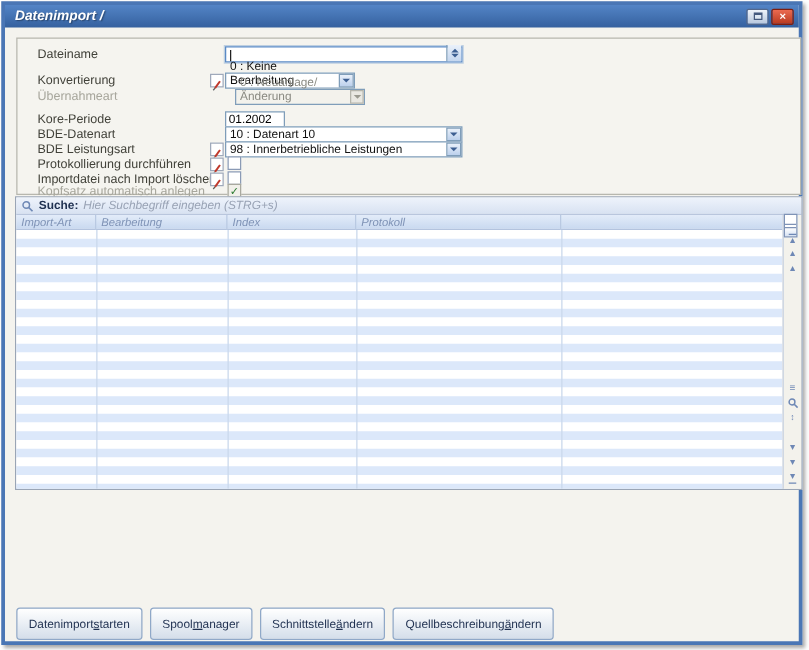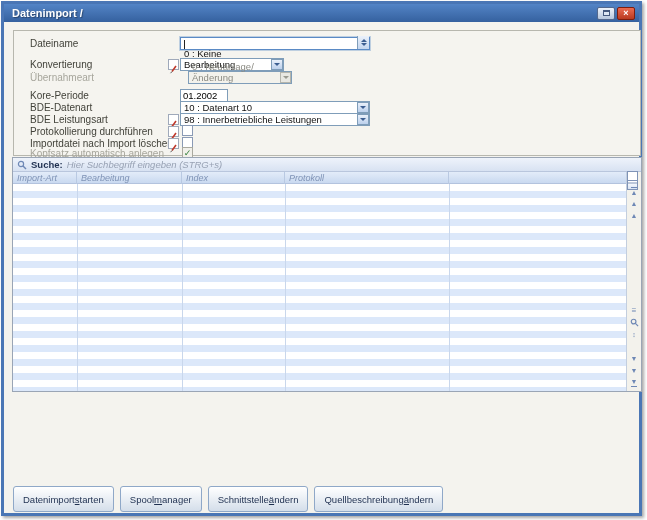--- a/index.html
+++ b/index.html
@@ -3,21 +3,21 @@
 <meta charset="utf-8">
 <style>
   * { box-sizing: border-box; margin: 0; padding: 0; }
   html, body { width: 647px; height: 520px; background: #fff; overflow: hidden;
                font-family: "Liberation Sans", sans-serif; }
   .window { position: absolute; left: 1px; top: 1px; width: 641px; height: 515px;
             border: 3px solid #4a76b5; background: #f4f3ee;
             box-shadow: 2px 2px 3px rgba(60,60,60,.45); }
   
   .titlebar { height: 18px; background: linear-gradient(#5384c6, #35619f);
-              display: flex; align-items: center; padding: 0 4px 0 8px; }
+              display: flex; align-items: center; padding: 0 4px 0 8px; font-style: italic; }
   .title { color: #fff; font-size: 11px; font-weight: bold; flex: 1;
            text-shadow: 1px 1px 1px rgba(0,0,0,.35); }
   .winbtn { width: 18px; height: 13px; margin-left: 2px; border-radius: 2px;
             display: inline-flex; align-items: center; justify-content: center;
             font-size: 9px; line-height: 1; cursor: pointer; }
   .btn-restore { background: linear-gradient(#eef3fa, #b7c7dd); border: 1px solid #53688d; }
   .restore-glyph { width: 7px; height: 6px; border: 1px solid #44597e; border-top-width: 2px;
                    background: #dde7f3; display: block; }
   .btn-close { background: linear-gradient(#ea6a50, #b93a20); border: 1px solid #7e1d0e;
                color: #fff; font-weight: bold; }

